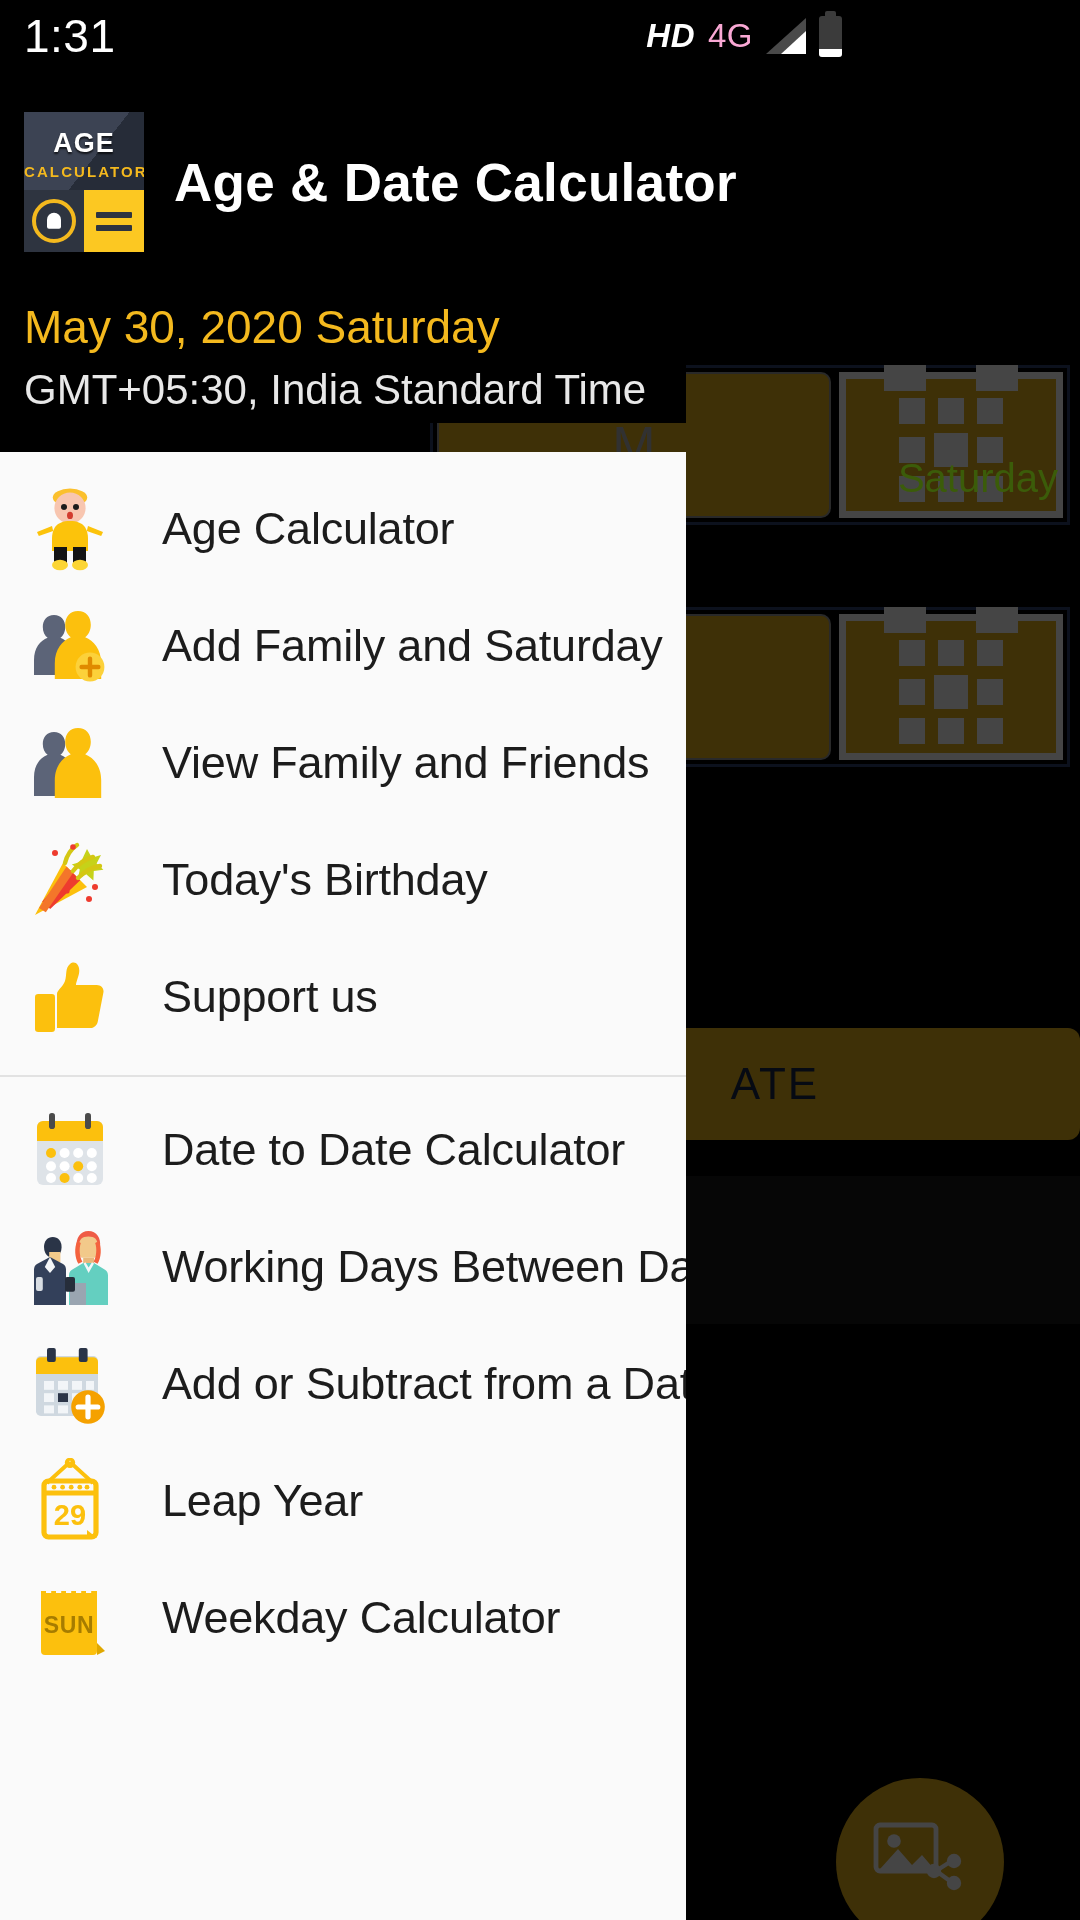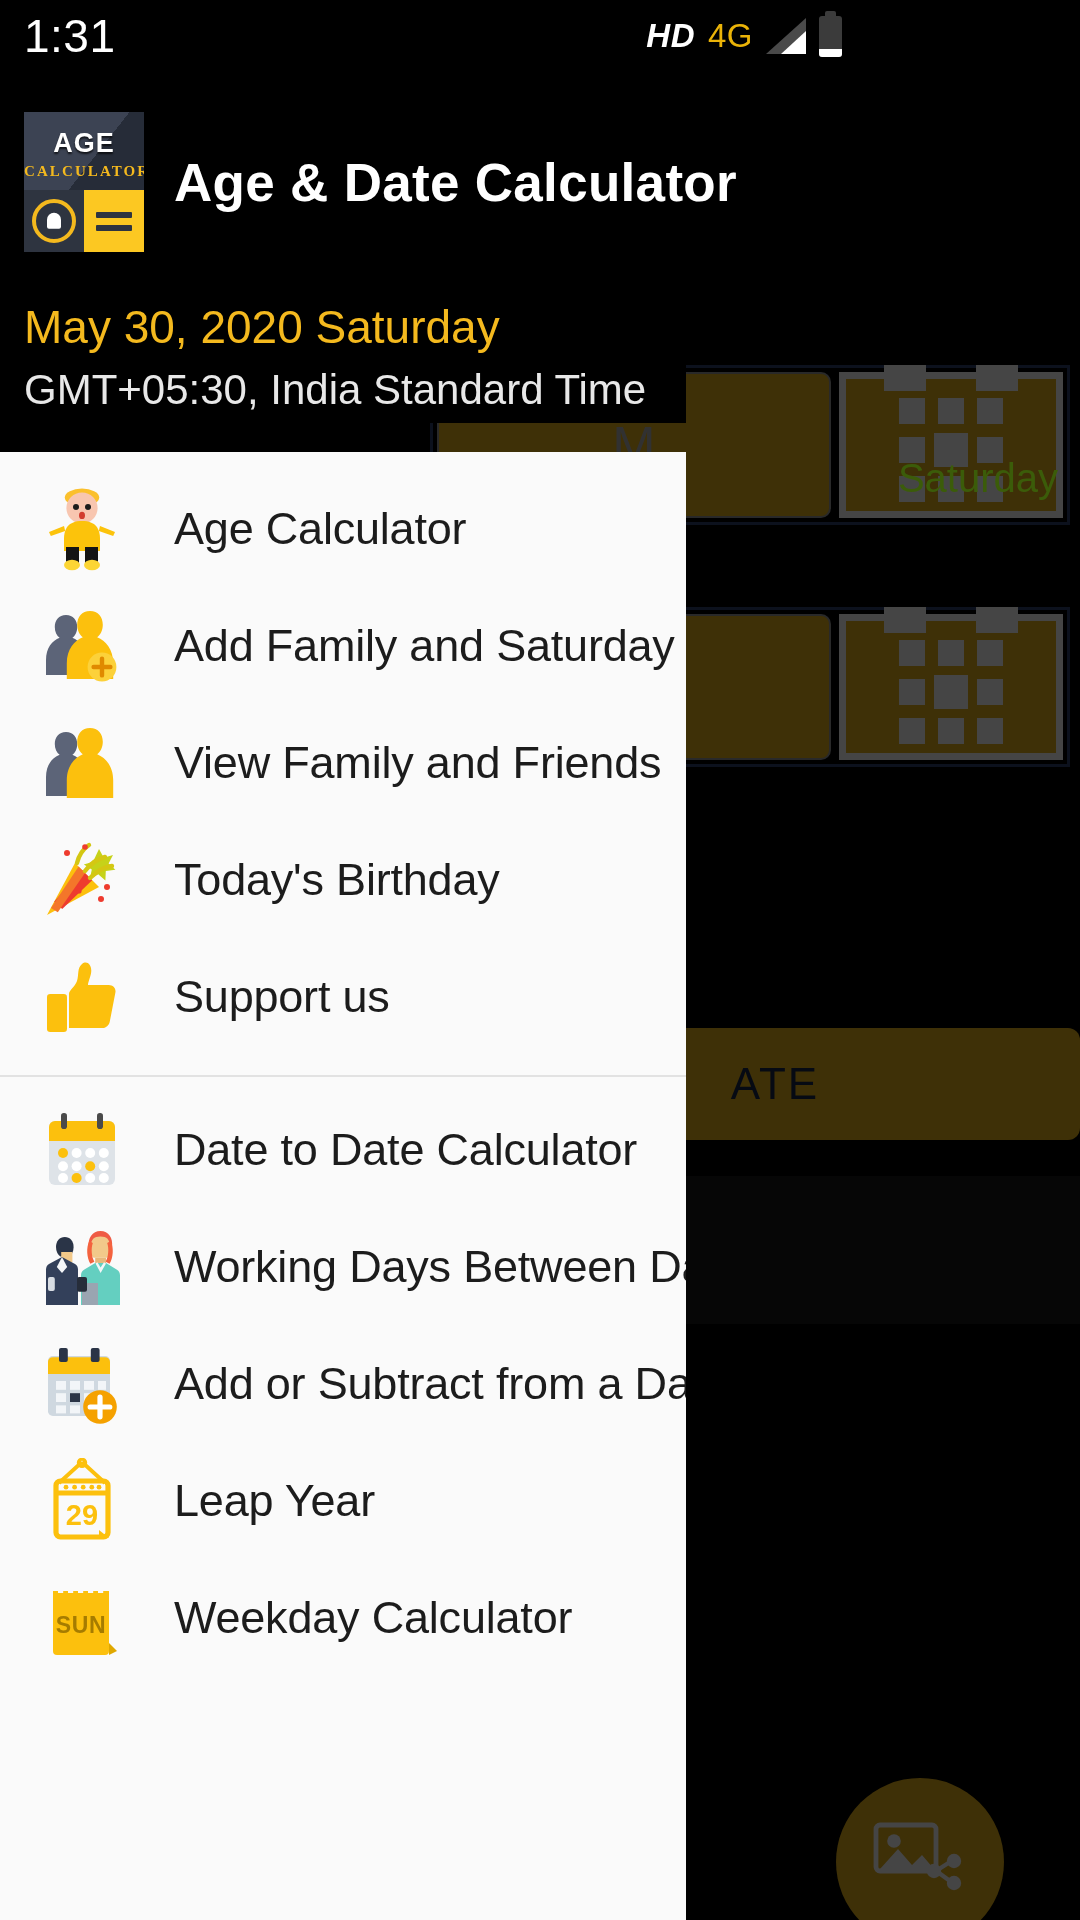--- a/index.html
+++ b/index.html
@@ -12,21 +12,21 @@
 
   
   #statusbar{
     position:absolute; left:0; top:0; width:868px; height:72px;
     background:#000; display:flex; align-items:center;
     padding:0 26px 0 24px; z-index:60;
   }
   #clock{ color:#fff; font-size:46px; letter-spacing:.5px; font-weight:400; line-height:1; }
   #status-right{ margin-left:auto; display:flex; align-items:center; gap:13px; }
   .sb-hd{ color:#fff; font-size:33px; font-weight:700; font-style:italic; letter-spacing:.5px; }
-  .sb-4g{ color:#eab308; font-size:33px; font-weight:400; letter-spacing:.5px; }
+  .sb-4g{ color:#f9a8d4; font-size:33px; font-weight:400; letter-spacing:.5px; }
   .sb-signal{ width:40px; height:36px; position:relative; }
   .sb-signal i{ position:absolute; right:0; bottom:0; display:block; }
   .sig-dim{ width:40px; height:36px; background:#4a4a4a;
             clip-path:polygon(100% 0,100% 100%,0 100%); }
   .sig-lit{ width:25px; height:23px; background:#fff;
             clip-path:polygon(100% 0,100% 100%,0 100%); }
   .sb-batt{ width:23px; height:41px; border-radius:3px; background:#3b3b3b;
             position:relative; border:0; }
   .sb-batt:before{ content:""; position:absolute; left:6px; top:-5px; width:11px; height:5px;
             background:#3b3b3b; border-radius:2px 2px 0 0; }
@@ -74,39 +74,39 @@
               background:#000; z-index:30; }
   #fg-toolbar{ position:absolute; left:24px; top:112px; display:flex; align-items:center; gap:30px; }
   #applogo{ width:120px; height:140px; position:relative; overflow:hidden;
             background:#2e3440; flex:0 0 auto; }
   #applogo .shine{ position:absolute; inset:0;
             background:linear-gradient(128deg,#3c4353 0 46%,#262c38 46% 100%); }
   #applogo .ltext{ position:absolute; left:0; right:0; top:16px; text-align:center; }
   #applogo .l1{ color:#fff; font-size:27px; font-weight:700; letter-spacing:1px;
             text-shadow:0 2px 2px rgba(0,0,0,.7); display:block; }
   #applogo .l2{ color:#f4b91e; font-size:15px; font-weight:700; letter-spacing:2.1px;
-            display:block; margin-top:4px;font-family:Liberation Serif, serif; }
+            display:block; margin-top:4px; }
   #applogo .bottom{ position:absolute; left:0; bottom:0; width:100%; height:62px; display:flex; }
   #applogo .bl{ width:50%; background:#2e3440; position:relative; }
   #applogo .br{ width:50%; background:#fcc822; display:flex; align-items:center;
             justify-content:center; flex-direction:column; gap:7px; }
   #applogo .br i{ display:block; width:36px; height:6px; background:#2e3440; border-radius:1px; }
   #applogo .ring{ position:absolute; left:50%; top:50%; transform:translate(-50%,-50%);
             width:44px; height:44px; border-radius:50%; border:4px solid #f4b91e; }
   #applogo .bell{ position:absolute; left:50%; top:50%; transform:translate(-50%,-52%);
             width:14px; height:16px; background:#fff; border-radius:7px 7px 2px 2px; }
   #apptitle{ color:#fff; font-size:53px; font-weight:700; white-space:nowrap; letter-spacing:.3px; }
   #fg-datehdr{ position:absolute; left:24px; top:300px; }
   .fg-date{ color:#f4b91e; font-size:46px; white-space:nowrap; }
   .fg-tz{ color:#e8e8e8; font-size:42px; white-space:nowrap; margin-top:12px; }
 
   
   #drawer{ position:absolute; left:0; top:452px; width:686px; height:1468px;
            background:#fafafa; z-index:40; overflow:hidden; }
-  .nav-item{ display:flex; align-items:center; height:117px; padding-left:36px; }
+  .nav-item{ display:flex; align-items:center; height:117px; padding-left:24px; }
   .nav-icon{ width:92px; flex:0 0 92px; display:flex; align-items:center;
              justify-content:center; }
   .nav-label{ margin-left:46px; color:#1c1c1c; font-size:45px; white-space:nowrap;
               letter-spacing:-.2px; }
   #nav-divider{ height:2px; background:#e2e2e2; margin:20px 0 8px; }
   .sec-top{ padding-top:18px; }
   .sec-bot{ padding-top:6px; }
   svg{ display:block; }
 </style>
 </head>

